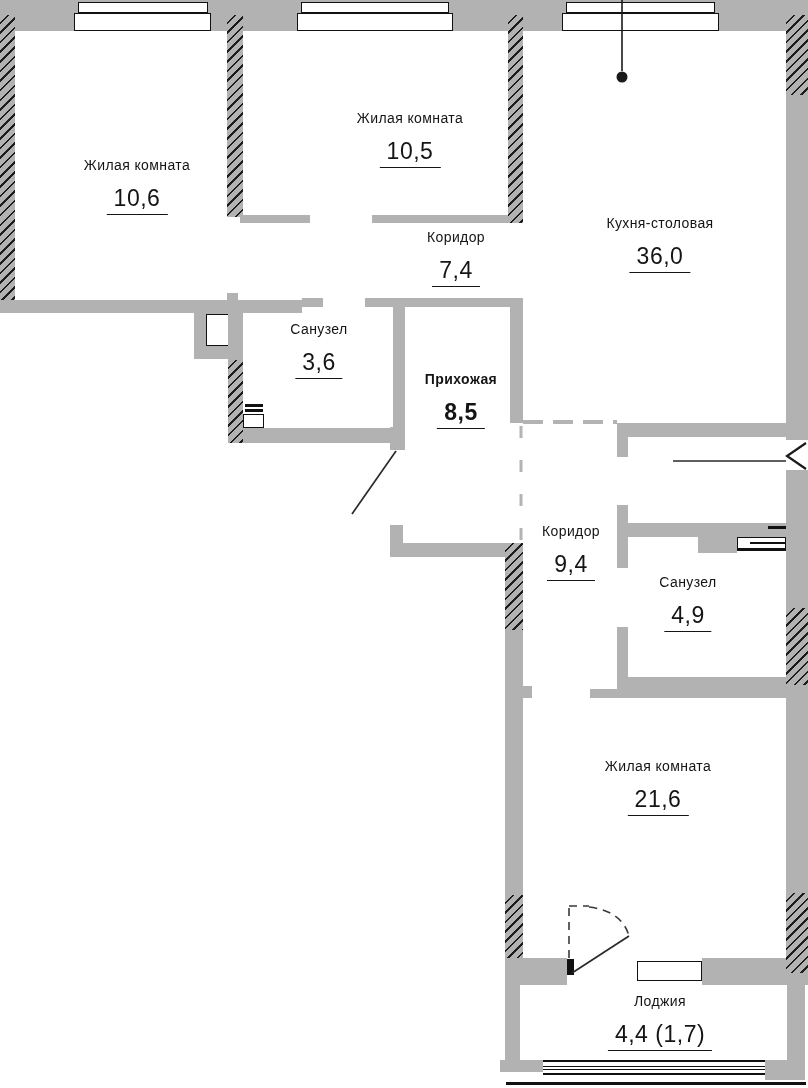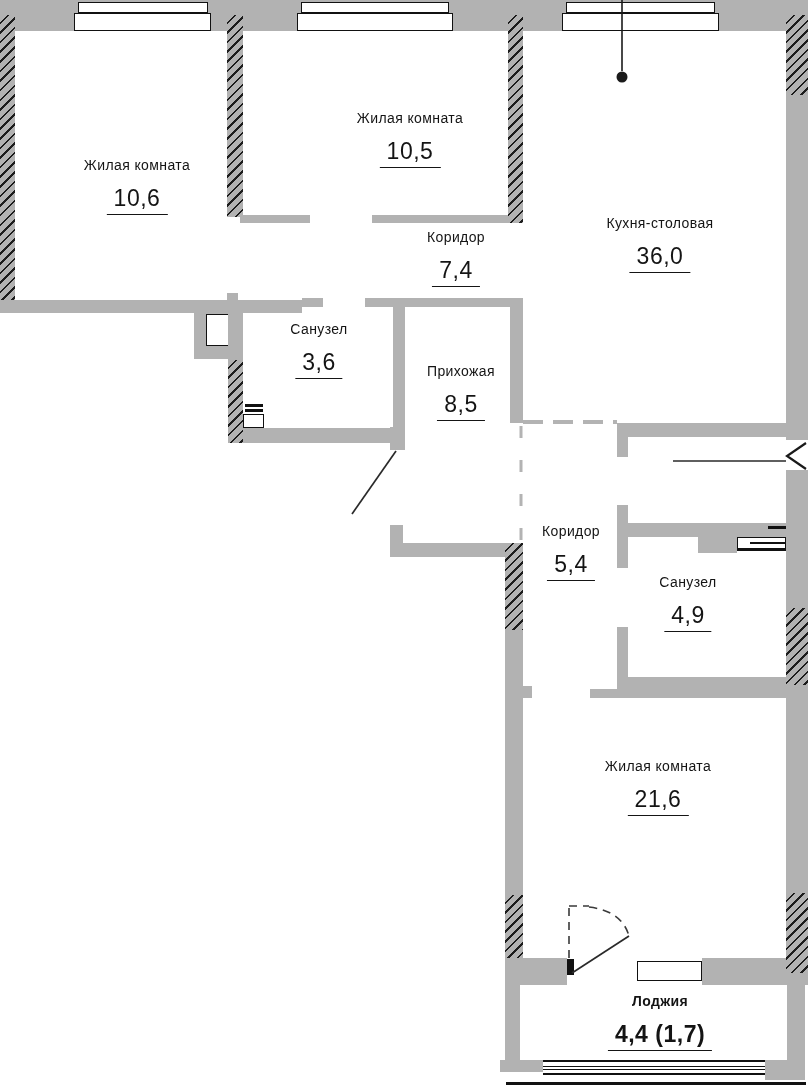--- a/index.html
+++ b/index.html
@@ -134,35 +134,35 @@
       <span class="ra">36,0</span>
     </div>
     <div class="room" style="left:456px;top:230px;">
       <div class="rn">Коридор</div>
       <span class="ra">7,4</span>
     </div>
     <div class="room" style="left:319px;top:322px;">
       <div class="rn">Санузел</div>
       <span class="ra">3,6</span>
     </div>
-    <div class="room" style="left:461px;top:364px;">
+    <div class="room" style="left:461px;top:372px;font-weight:bold;">
       <div class="rn">Прихожая</div>
       <span class="ra">8,5</span>
     </div>
     <div class="room" style="left:571px;top:524px;">
       <div class="rn">Коридор</div>
-      <span class="ra">5,4</span>
+      <span class="ra">9,4</span>
     </div>
     <div class="room" style="left:688px;top:575px;">
       <div class="rn">Санузел</div>
       <span class="ra">4,9</span>
     </div>
     <div class="room" style="left:658px;top:759px;">
       <div class="rn">Жилая комната</div>
       <span class="ra">21,6</span>
     </div>
-    <div class="room" style="left:660px;top:994px;font-weight:bold;">
+    <div class="room" style="left:660px;top:994px;">
       <div class="rn">Лоджия</div>
       <span class="ra">4,4 (1,7)</span>
     </div>
   </div>
 
 </div>
 
 </body></html>

